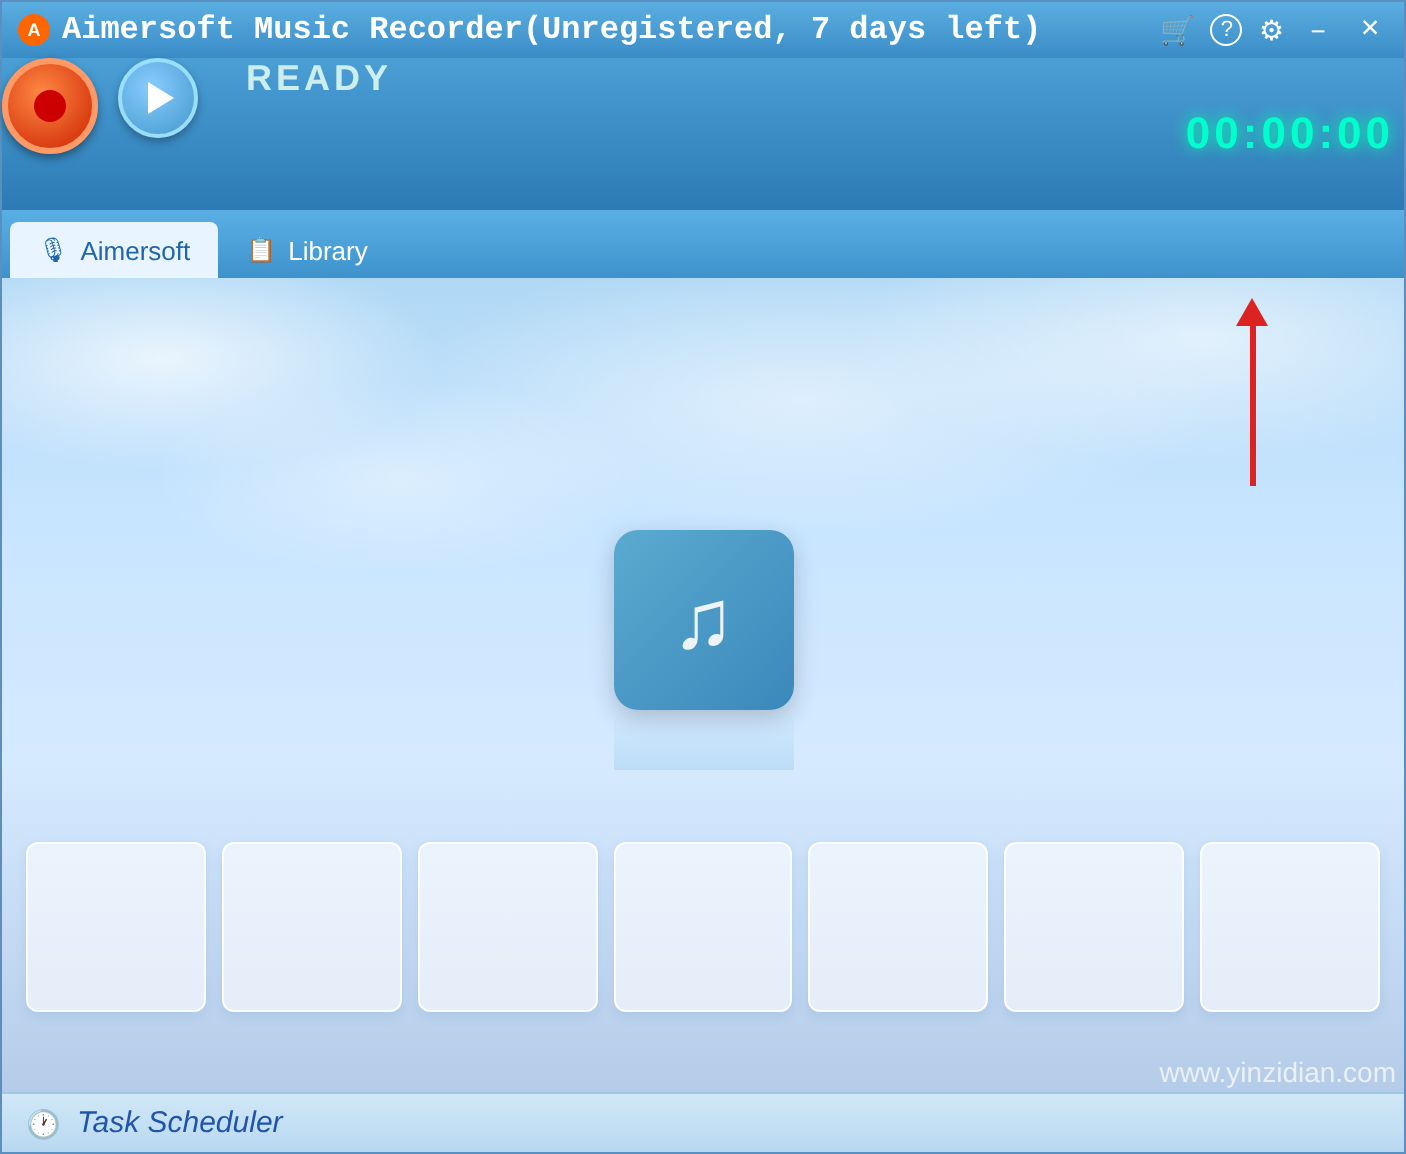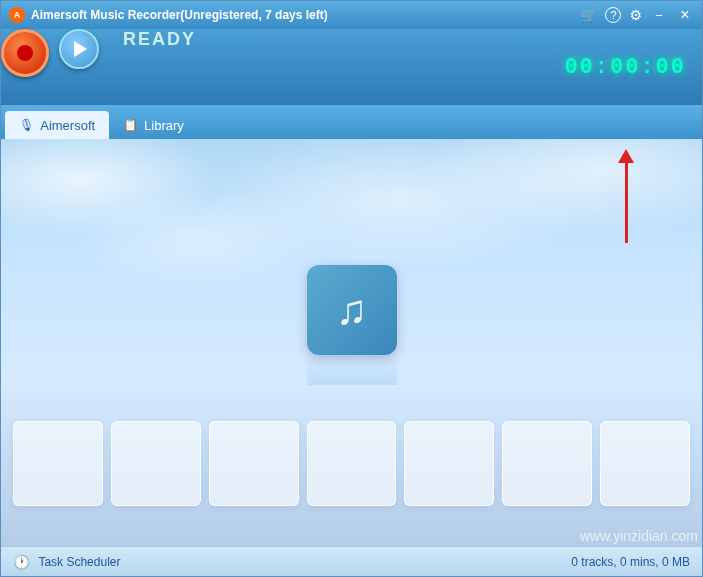--- a/index.html
+++ b/index.html
@@ -36,22 +36,23 @@
       width: 16px;
       height: 16px;
       background: #ff6600;
       border-radius: 50%;
       display: flex;
       align-items: center;
       justify-content: center;
     }
     .title-text {
       color: white;
-      font-size: 12px;
+      font-size: 16px;
       font-weight: bold;
+      font-family: Liberation Mono, monospace;
     }
     .title-bar-right {
       display: flex;
       align-items: center;
       gap: 8px;
     }
     .title-icon {
       color: white;
       font-size: 14px;
       cursor: pointer;
@@ -121,23 +122,23 @@
       color: #cceeee;
       font-size: 18px;
       font-weight: bold;
       margin-left: 24px;
       letter-spacing: 2px;
     }
     .timer-text {
       color: #00ffcc;
       font-size: 22px;
       font-weight: bold;
-      font-family: Liberation Mono, monospace;
-      position: absolute;
-      right: 16px;
+      font-family: Liberation Sans, sans-serif;
+      position: absolute;
+      right: 5px;
       top: 50%;
       transform: translateY(-50%);
       letter-spacing: 2px;
       text-shadow: 0 0 8px #00ffaa;
     }
     
     .tabs {
       background: linear-gradient(to bottom, #5ab0e5, #3d92cc);
       height: 34px;
       display: flex;
@@ -267,23 +268,24 @@
       padding: 0 12px;
       gap: 8px;
       flex-shrink: 0;
       border-top: 1px solid #a0c8e0;
     }
     .status-bar-icon {
       font-size: 14px;
       color: #3a78aa;
     }
     .status-bar-text {
-      font-size: 12px;
+      font-size: 15px;
       color: #2255aa;
       flex: 1;
+      font-style: italic;
     }
     .status-bar-right {
       font-size: 12px;
       color: #2255aa;
     }
     .watermark {
       position: absolute;
       bottom: 2px;
       right: 4px;
       font-size: 14px;
@@ -358,16 +360,15 @@
       <div class="thumbnail"></div>
       <div class="thumbnail"></div>
     </div>
 
     <div class="watermark">www.yinzidian.com</div>
   </div>
 
   <div class="status-bar">
     <span class="status-bar-icon">🕐</span>
     <span class="status-bar-text">Task Scheduler</span>
-    <span class="status-bar-right">0 tracks, 0 mins, 0 MB</span>
   </div>
 
 </div>
 
 </body></html>

